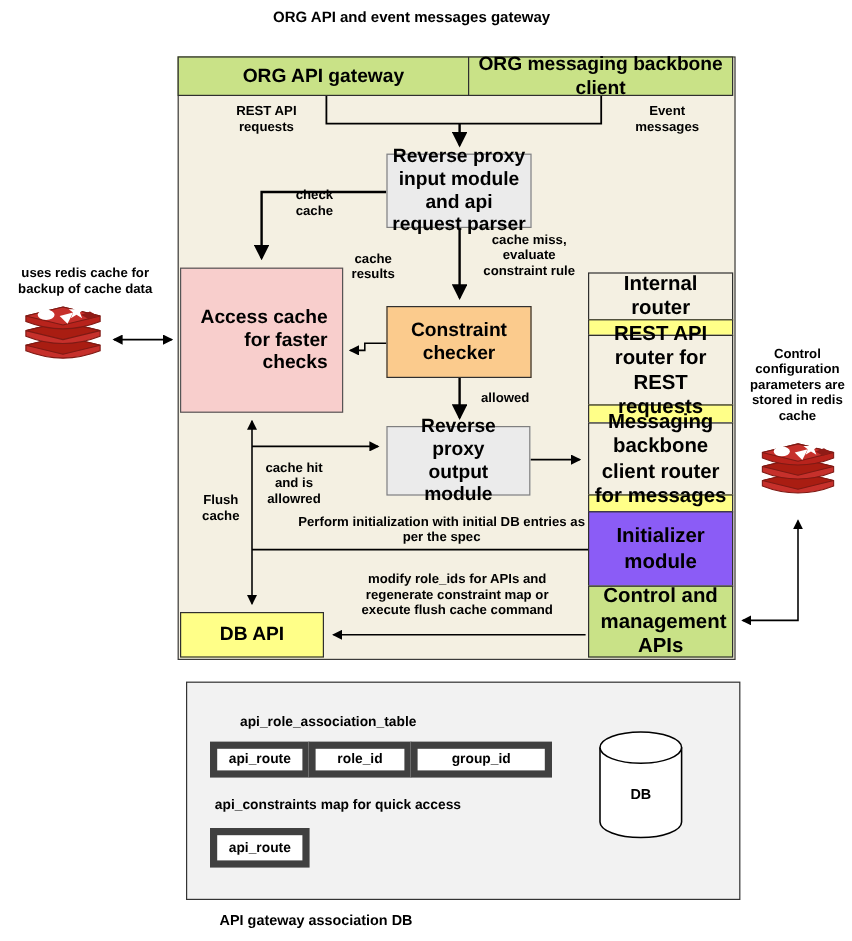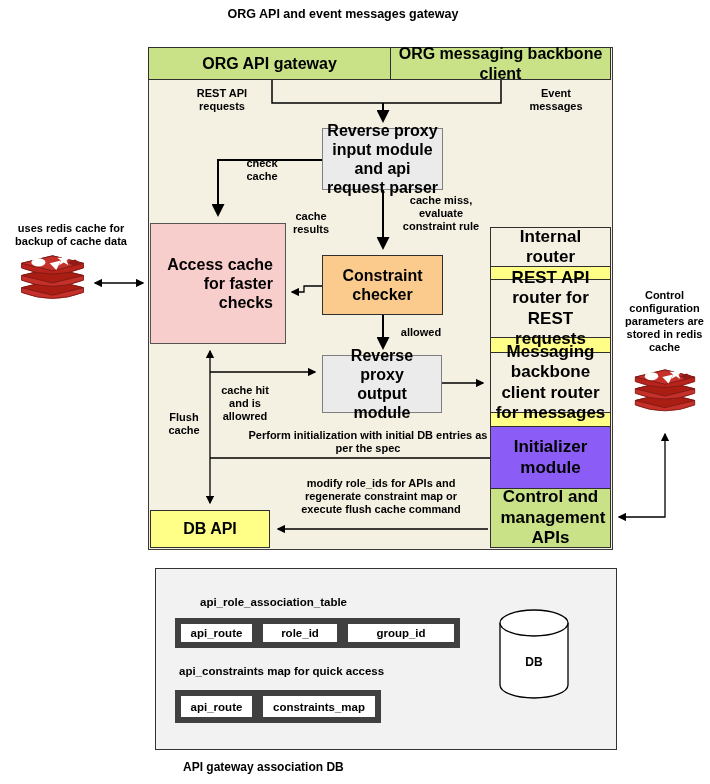--- a/index.html
+++ b/index.html
@@ -159,23 +159,20 @@
     </div>
   <div class="cell" style="width:118px;height:30px;text-align:center;">
       <span>group_id</span>
     </div>
 </div>
 <div class="sectitle" style="left:179px;top:665px;">api_constraints map for quick access</div>
 <div class="tbl" style="left:176px;top:690px;">
   <div class="cell" style="width:83px;height:33px;">
       <span>api_route</span>
     </div>
-  <div class="cell" style="width:124px;height:33px;">
-      <span>constraints_map</span>
-    </div>
 </div>
 <div class="icon-wrap" style="left:494px;top:607px;">
   <svg width="80" height="94" viewBox="0 0 80 94">
     <path d="M6 16 L6 78 A34 13 0 0 0 74 78 L74 16" fill="#fff" stroke="#000" stroke-width="1.3"></path>
     <ellipse cx="40" cy="16" rx="34" ry="13" fill="#fff" stroke="#000" stroke-width="1.3"></ellipse>
   </svg>
   <div class="lbl" style="left:0;top:48px;width:80px;font-size:12px;">DB</div>
 </div>
 <div class="sectitle" style="left:183px;top:760px;font-size:12px;">API gateway association DB</div>
 

